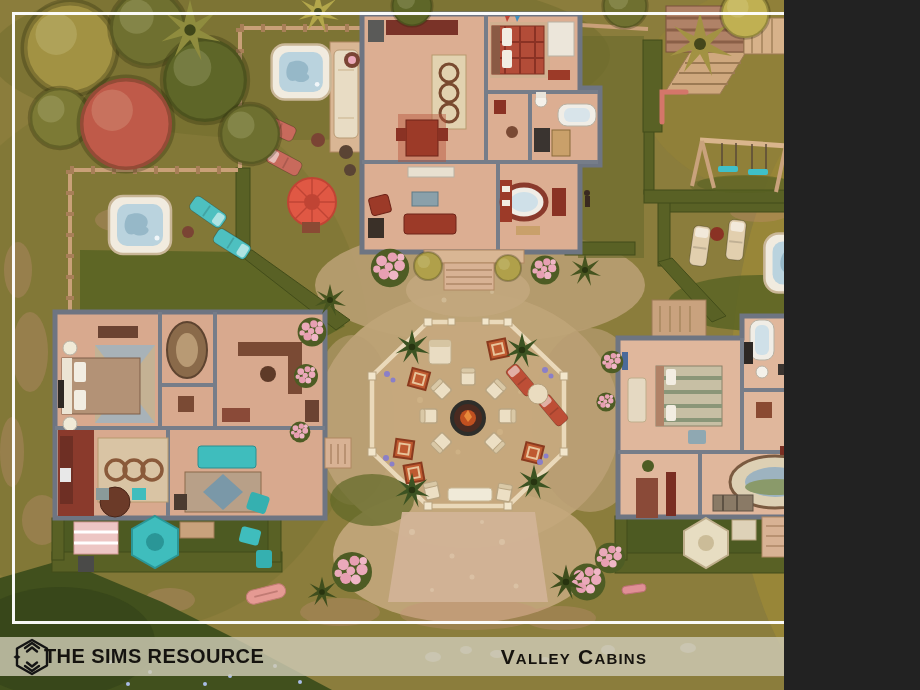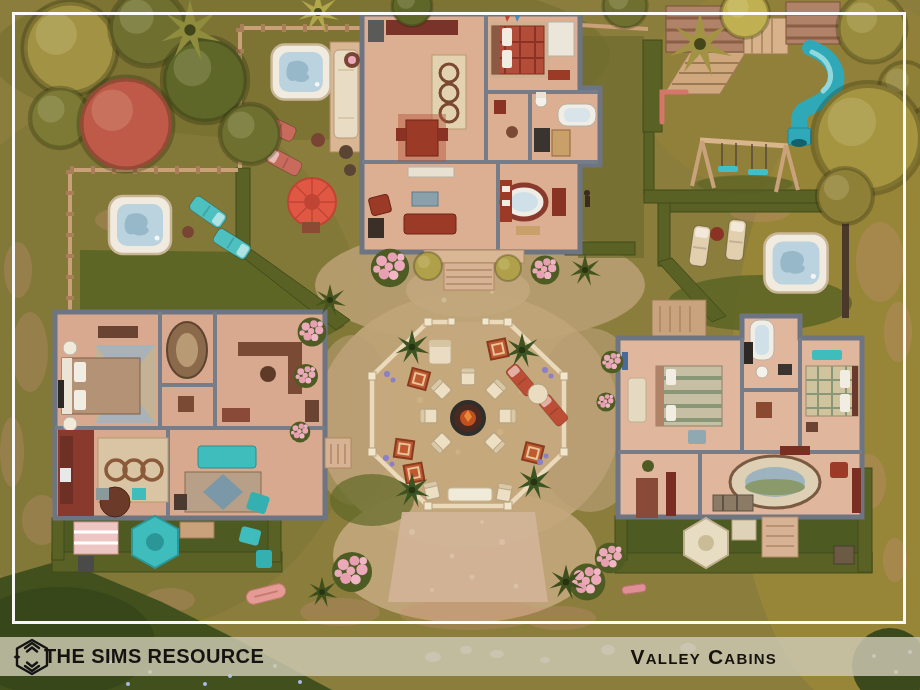--- a/index.html
+++ b/index.html
@@ -1,25 +1,25 @@
 <!DOCTYPE html>
 <html><head>
 <meta charset="utf-8">
 <style>
   html,body{margin:0;padding:0;background:#222;}
-  #canvas{position:relative;width:920px;height:690px;overflow:hidden;background:#e5e5e5;
+  #canvas{position:relative;width:784px;height:690px;overflow:hidden;background:#e5e5e5;
           font-family:"Liberation Sans",sans-serif;}
   #scene{position:absolute;left:0;top:0;width:920px;height:690px;display:block;}
   #frame{position:absolute;left:12px;top:12px;width:894px;height:612px;
          border:3px solid rgba(255,255,255,.96);box-sizing:border-box;pointer-events:none;}
   .band{position:absolute;left:0;top:637px;width:920px;height:39px;
         background:rgba(206,202,181,.82);display:flex;align-items:center;
         padding:0 13px;box-sizing:border-box;}
   .band-left{flex:1.2;display:flex;align-items:center;min-width:0;}
-  .band-center{flex:1;text-align:center;}
+  .band-center{flex:1;}
   .band-right{flex:1;text-align:right;}
   .brand{font-weight:800;font-size:20px;letter-spacing:.4px;color:#15130f;margin-left:-7px;white-space:nowrap;}
   .sc{font-weight:700;font-size:21px;font-variant:small-caps;letter-spacing:1.2px;color:#16130e;white-space:nowrap;}
   .logo{flex:none;}
 </style>
 </head>
 <body>
 
 <div id="canvas">
 

